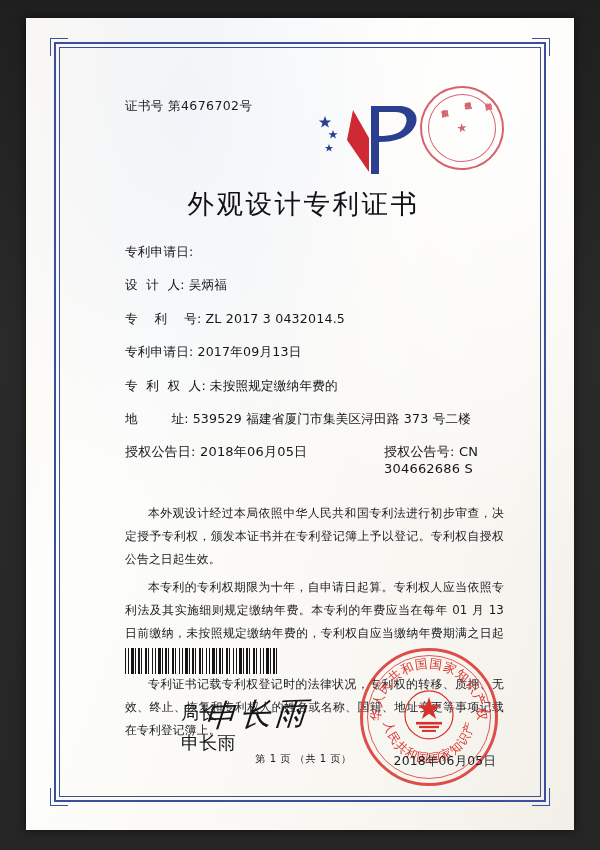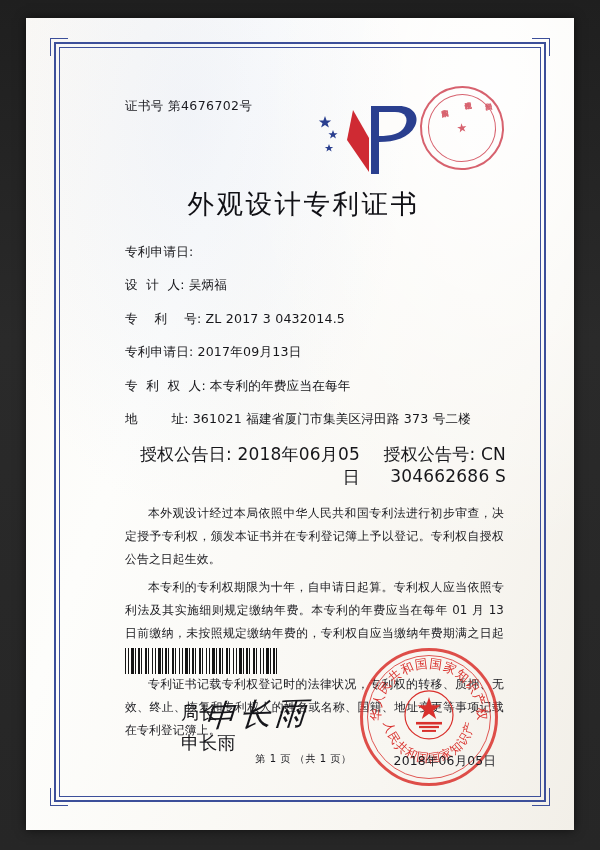--- a/index.html
+++ b/index.html
@@ -130,27 +130,26 @@
   .field .lbl {
     flex: 0 0 auto;
     white-space: pre;
   }
   .field .val {
     flex: 1 1 auto;
     padding-left: 4px;
   }
   .pub-row {
     display: flex;
-    font-size: 17px;
+    font-size: 13px;
     margin-bottom: 10px;
     letter-spacing: 0.2px;
-    text-align: right;
   }
   .pub-row .c1 { width: 235px; }
-  .pub-row .c2 { flex: 1; }
+  .pub-row .c2 { flex: 1; margin-left: 24px; }
 
   .paras {
     position: absolute;
     left: 44px; right: 22px; top: 444px;
     font-size: 11.8px;
     line-height: 1.95;
     text-align: justify;
     color: #1a1a1f;
     letter-spacing: 0.15px;
   }
@@ -304,25 +303,25 @@
         <div class="field">
           <span class="lbl">专    利    号:</span>
           <span class="val">ZL 2017 3 0432014.5</span>
         </div>
         <div class="field">
           <span class="lbl">专利申请日:</span>
           <span class="val">2017年09月13日</span>
         </div>
         <div class="field">
           <span class="lbl">专  利  权  人:</span>
-          <span class="val">本专利的年费应当在每年</span>
+          <span class="val">未按照规定缴纳年费的</span>
         </div>
         <div class="field">
           <span class="lbl">地        址:</span>
-          <span class="val">361021 福建省厦门市集美区浔田路 373 号二楼</span>
+          <span class="val">539529 福建省厦门市集美区浔田路 373 号二楼</span>
         </div>
 
         <div class="pub-row">
           <div class="c1">
             <span>授权公告日:</span>
             <span>2018年06月05日</span>
           </div>
           <div class="c2">
             <span>授权公告号:</span>
             <span>CN 304662686 S</span>

